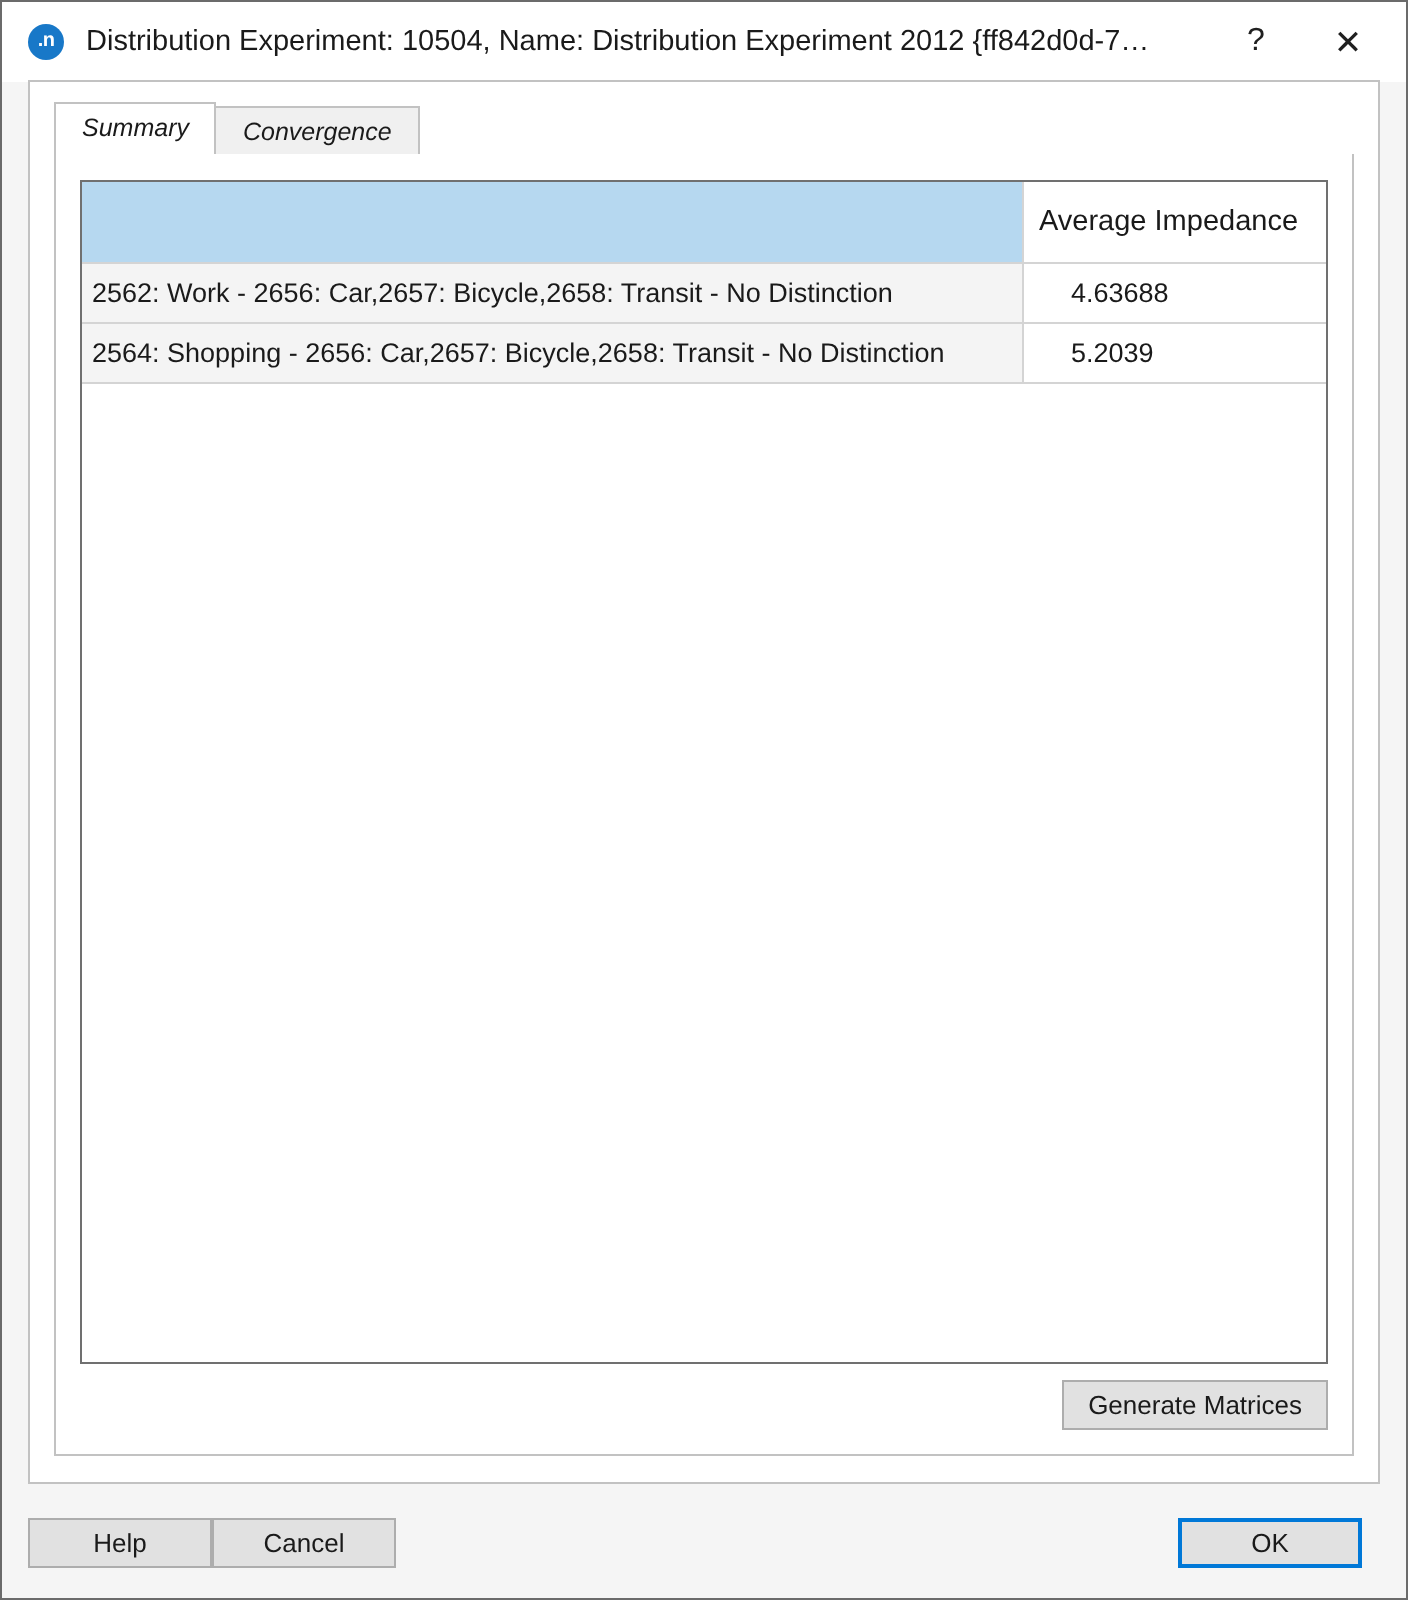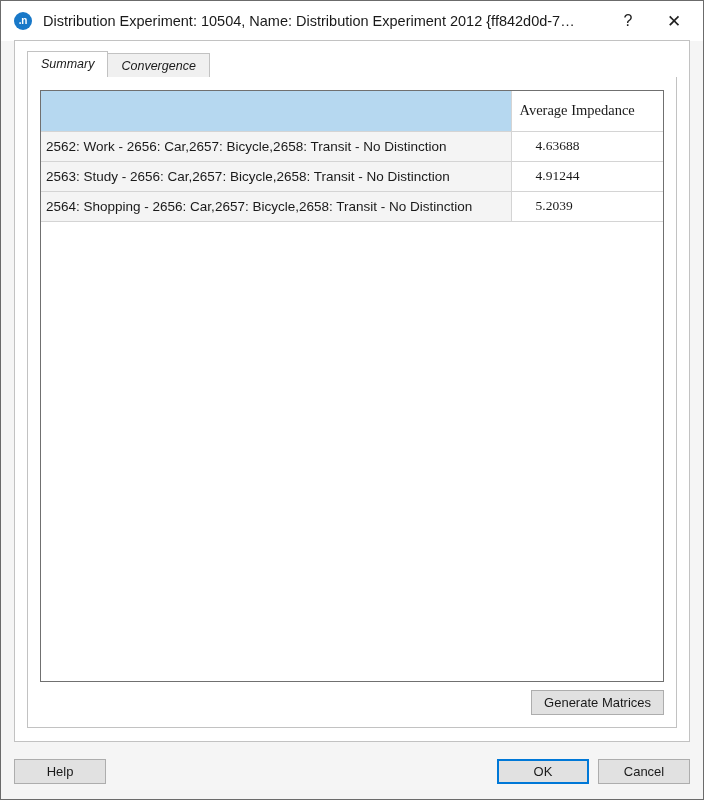--- a/index.html
+++ b/index.html
@@ -219,21 +219,20 @@
   }
   table.grid td.cell-name {
     background: #f4f4f4;
   }
   table.grid td.cell-value {
     background: #ffffff;
     padding-left: 24px;
   }
   table.grid td:last-child, table.grid th:last-child {
     border-right: none;
-    font-family: Liberation Serif, serif;
   }
   .grid-filler {
     flex: 1 1 auto;
     background: #ffffff;
   }
 
   
   .gen-row {
     flex: 0 0 auto;
     display: flex;
@@ -302,38 +301,34 @@
               <th class="col-name"></th>
               <th class="col-value" style="width:152px">Average Impedance</th>
             </tr>
           </thead>
           <tbody>
             <tr>
               <td class="cell-name">2562: Work - 2656: Car,2657: Bicycle,2658: Transit - No Distinction</td>
               <td class="cell-value">4.63688</td>
             </tr>
             <tr>
-              <td class="cell-name">2563: Study - 2656: Car,2657: Bicycle,2658: Transit - No Distinction</td>
-              <td class="cell-value">4.91244</td>
-            </tr>
-            <tr>
               <td class="cell-name">2564: Shopping - 2656: Car,2657: Bicycle,2658: Transit - No Distinction</td>
               <td class="cell-value">5.2039</td>
             </tr>
           </tbody>
         </table>
         <div class="grid-filler"></div>
       </div>
 
       <div class="gen-row">
         <button class="btn">Generate Matrices</button>
       </div>
 
     </div>
   </div>
 
   <div class="bottombar">
     <button class="btn btn-help">Help</button>
+    <button class="btn btn-cancel">Cancel</button>
     <button class="btn btn-ok focused">OK</button>
-    <button class="btn btn-cancel">Cancel</button>
   </div>
 
 </div>
 
 </body></html>

